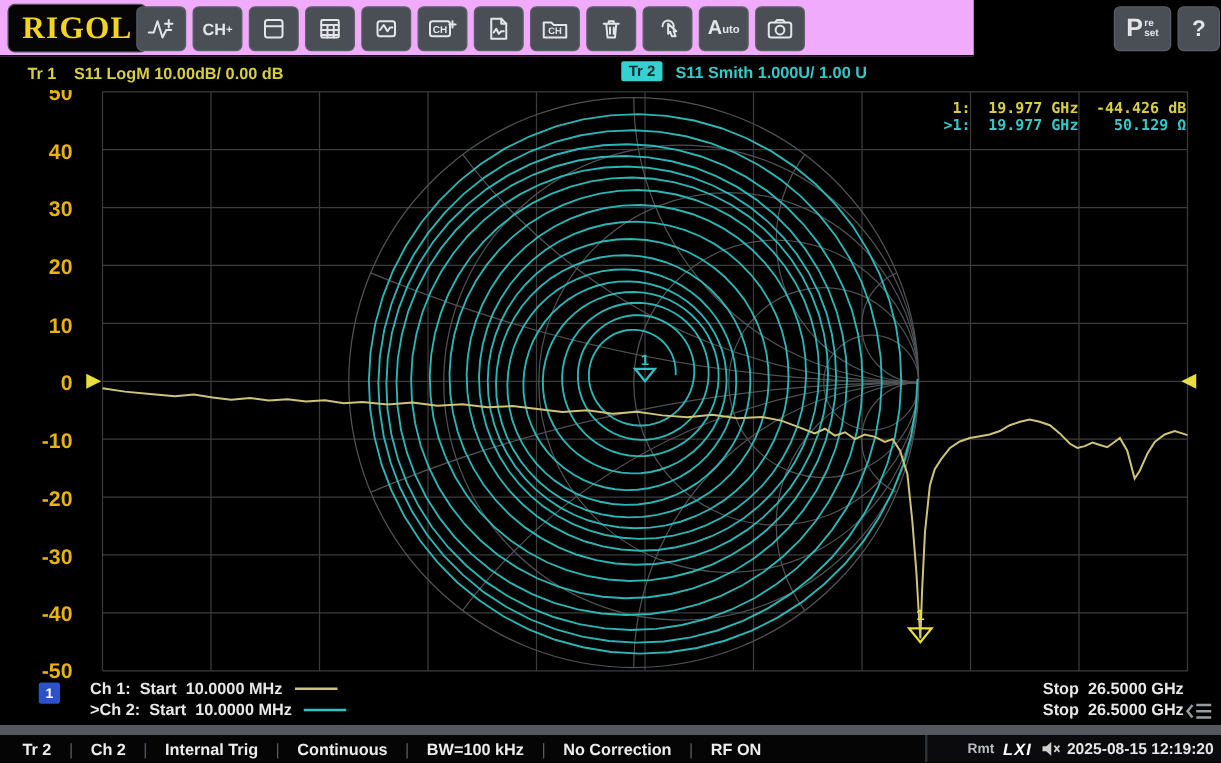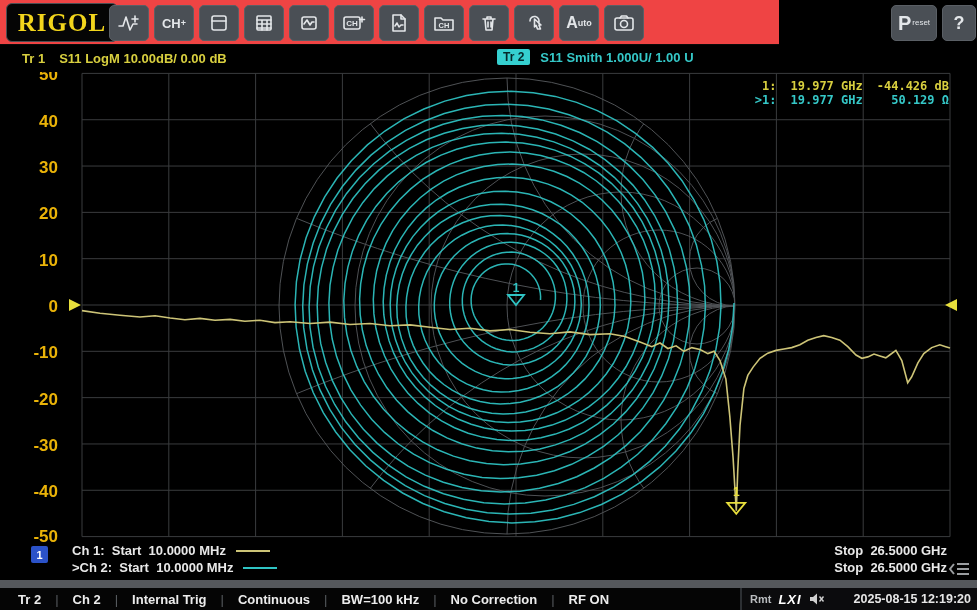--- a/index.html
+++ b/index.html
@@ -1,33 +1,33 @@
 <!DOCTYPE html>
 <html><head>
 <meta charset="utf-8">
 <style>
   html,body{margin:0;padding:0;background:#000;}
   #screen{position:relative;width:977px;height:610px;background:#000;overflow:hidden;
           font-family:"Liberation Sans",sans-serif;-webkit-font-smoothing:antialiased;}
   
-  #toolbar{position:absolute;left:0;top:0;width:779px;height:44px;background:#ef4444;
+  #toolbar{position:absolute;left:0;top:0;width:779px;height:44px;background:#f0abfc;
            border-bottom:1px solid #0a0a0a;z-index:5;}
   #logo-box{position:absolute;left:6px;top:3px;width:110px;height:37px;background:#050505;
             border:1px solid #4a4e53;border-radius:6px;display:flex;align-items:center;justify-content:center;}
   #logo-box span{color:#f2d51c;font-weight:bold;font-size:25px;letter-spacing:1px;font-family:"Liberation Serif",serif;}
   .tb-group{position:absolute;top:5px;display:flex;gap:5px;}
   #tb-left{left:109px;}
   #tb-right{left:891px;}
   .tb-btn{width:38px;height:34px;background:#4a4f55;border:1px solid #5a5f65;border-radius:5px;
           display:flex;align-items:center;justify-content:center;color:#e3e6e9;font-size:13px;font-weight:bold;cursor:pointer;}
   .tb-btn svg{stroke:#e3e6e9;fill:none;stroke-width:1.6;stroke-linecap:round;stroke-linejoin:round;}
   .tb-btn .sup{font-size:9px;vertical-align:super;}
   #preset-btn{width:44px;display:flex;gap:1px;}
   #preset-btn .big{font-size:20px;font-weight:bold;}
-  #preset-btn .small{display:flex;flex-direction:row;font-size:8px;line-height:8px;font-weight:normal;}
+  #preset-btn .small{display:flex;flex-direction:column;font-size:8px;line-height:8px;font-weight:bold;}
   
   #trace-row{position:absolute;left:0;top:44px;width:977px;height:28px;background:#000;z-index:4;
              font-size:13px;font-weight:bold;}
   #tr1-info{position:absolute;left:22px;top:7px;color:#d8cf3f;display:flex;gap:14px;}
   #tr2-info{position:absolute;left:497px;top:5px;display:flex;gap:10px;align-items:center;}
   #tr2-badge{background:#35d0d0;color:#05282a;padding:1px 6px;border-radius:2px;font-size:12px;}
   #tr2-text{color:#35c8c8;}
   
   #plot-svg{position:absolute;left:0;top:0;z-index:1;}
   .ytick{position:absolute;width:34px;text-align:right;color:#eab308;font-size:17px;font-weight:bold;z-index:3;}
@@ -45,21 +45,21 @@
   
   #divider{position:absolute;left:0;top:580px;width:977px;height:8px;background:#55585c;z-index:5;}
   #statusbar{position:absolute;left:0;top:588px;width:977px;height:22px;background:#050505;z-index:5;
              display:flex;align-items:center;font-size:13px;font-weight:bold;color:#ececec;}
   #status-left{display:flex;align-items:center;gap:0;padding-left:18px;flex:0 0 auto;}
   #status-left .sb-item{padding:0 14px;cursor:pointer;}
   #status-left .sb-item:first-child{padding-left:0;}
   .sb-sep{color:#585c60;font-weight:normal;}
   #status-right{position:absolute;left:740px;top:0;width:237px;height:22px;background:#0b0b0d;
                 border-left:2px solid #2c2f33;display:flex;align-items:center;gap:7px;padding-left:8px;box-sizing:border-box;}
-  #rmt-label{color:#b9bcbf;font-size:11px;font-weight:bold;}
+  #rmt-label{color:#b9bcbf;font-size:11px;font-weight:bold;margin-left:24px;}
   #lxi-label{color:#fff;font-style:italic;font-weight:bold;font-size:13px;letter-spacing:1px;}
   #status-datetime{position:absolute;right:6px;color:#e6e6e6;font-size:12.5px;font-weight:bold;}
 </style>
 </head>
 <body>
 
 <div id="screen">
 
   <svg id="plot-svg" width="977" height="610" viewBox="0 0 977 610">
       <g stroke="#3a3c3e" stroke-width="1">

